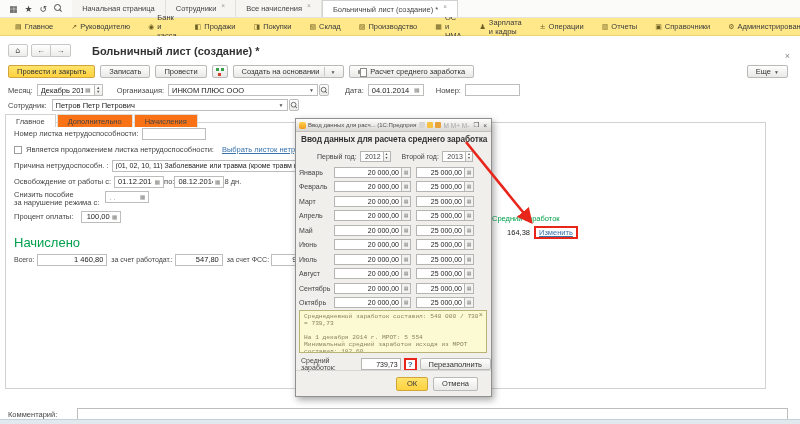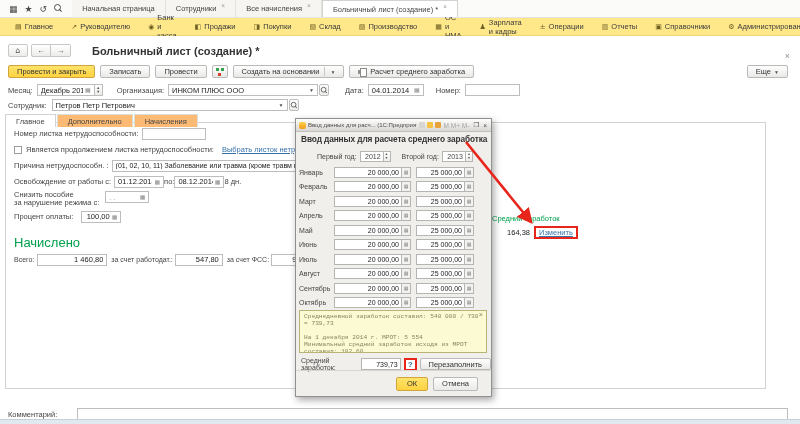--- a/index.html
+++ b/index.html
@@ -50,21 +50,21 @@
   .lbl{font-size:7.5px;color:#454545;white-space:nowrap}
   .inp{height:12px;border:1px solid #bdbdbb;background:#fff;display:flex;align-items:center;padding:0 3px;font-size:7.5px;color:#222;gap:2px}
   .inp .val{flex:1;white-space:nowrap;overflow:hidden}
   .inp .val.right{text-align:right}
   .ico{font-family:"DejaVu Sans",sans-serif;font-size:6px;color:#8a8a88;line-height:1}
   .spin{width:8px;height:12px;border:1px solid #bdbdbb;border-left:none;display:flex;flex-direction:column;align-items:center;justify-content:center;background:linear-gradient(#fff,#ececea);font-size:4px;color:#555;line-height:4px}
   .mini-btn{width:10px;height:12px;border:1px solid #bdbdbb;border-radius:2px;background:linear-gradient(#fff,#ececea);display:flex;align-items:center;justify-content:center;margin-left:1px}
   .mini-btn .mag{transform:scale(.8)}
 
   .formtabs{position:absolute;top:78px;left:5px;display:flex;z-index:3}
-  .ftab{height:13px;padding:2px 10px;font-size:7.5px;color:#454545;background:#fdba74;border:1px solid #ddddda;border-bottom:none;margin-right:1px}
+  .ftab{height:13px;padding:2px 10px;font-size:7.5px;color:#454545;background:#f97316;border:1px solid #ddddda;border-bottom:none;margin-right:1px}
   .ftab.active{background:#fff;border-color:#d2d2cf;position:relative}
   .ftab.active::after{content:"";position:absolute;left:0;right:0;bottom:-1px;height:1px;background:#fff}
 
   .panel{position:absolute;top:86px;left:5px;width:761px;height:267px;border:1px solid #d2d2cf;background:#fff;padding:4px 0 0 8px}
   .prow{display:flex;align-items:center;margin-bottom:3px;min-height:13px}
   .prow .inp{height:12px}
   .cb{width:8px;height:8px;border:1px solid #9d9d9b;background:#fff;margin-right:4px}
   .link{color:#3873a9;text-decoration:underline;font-size:7.5px;white-space:nowrap}
   .green{color:#00a04c}
   .muted{color:#9a9a9a}

